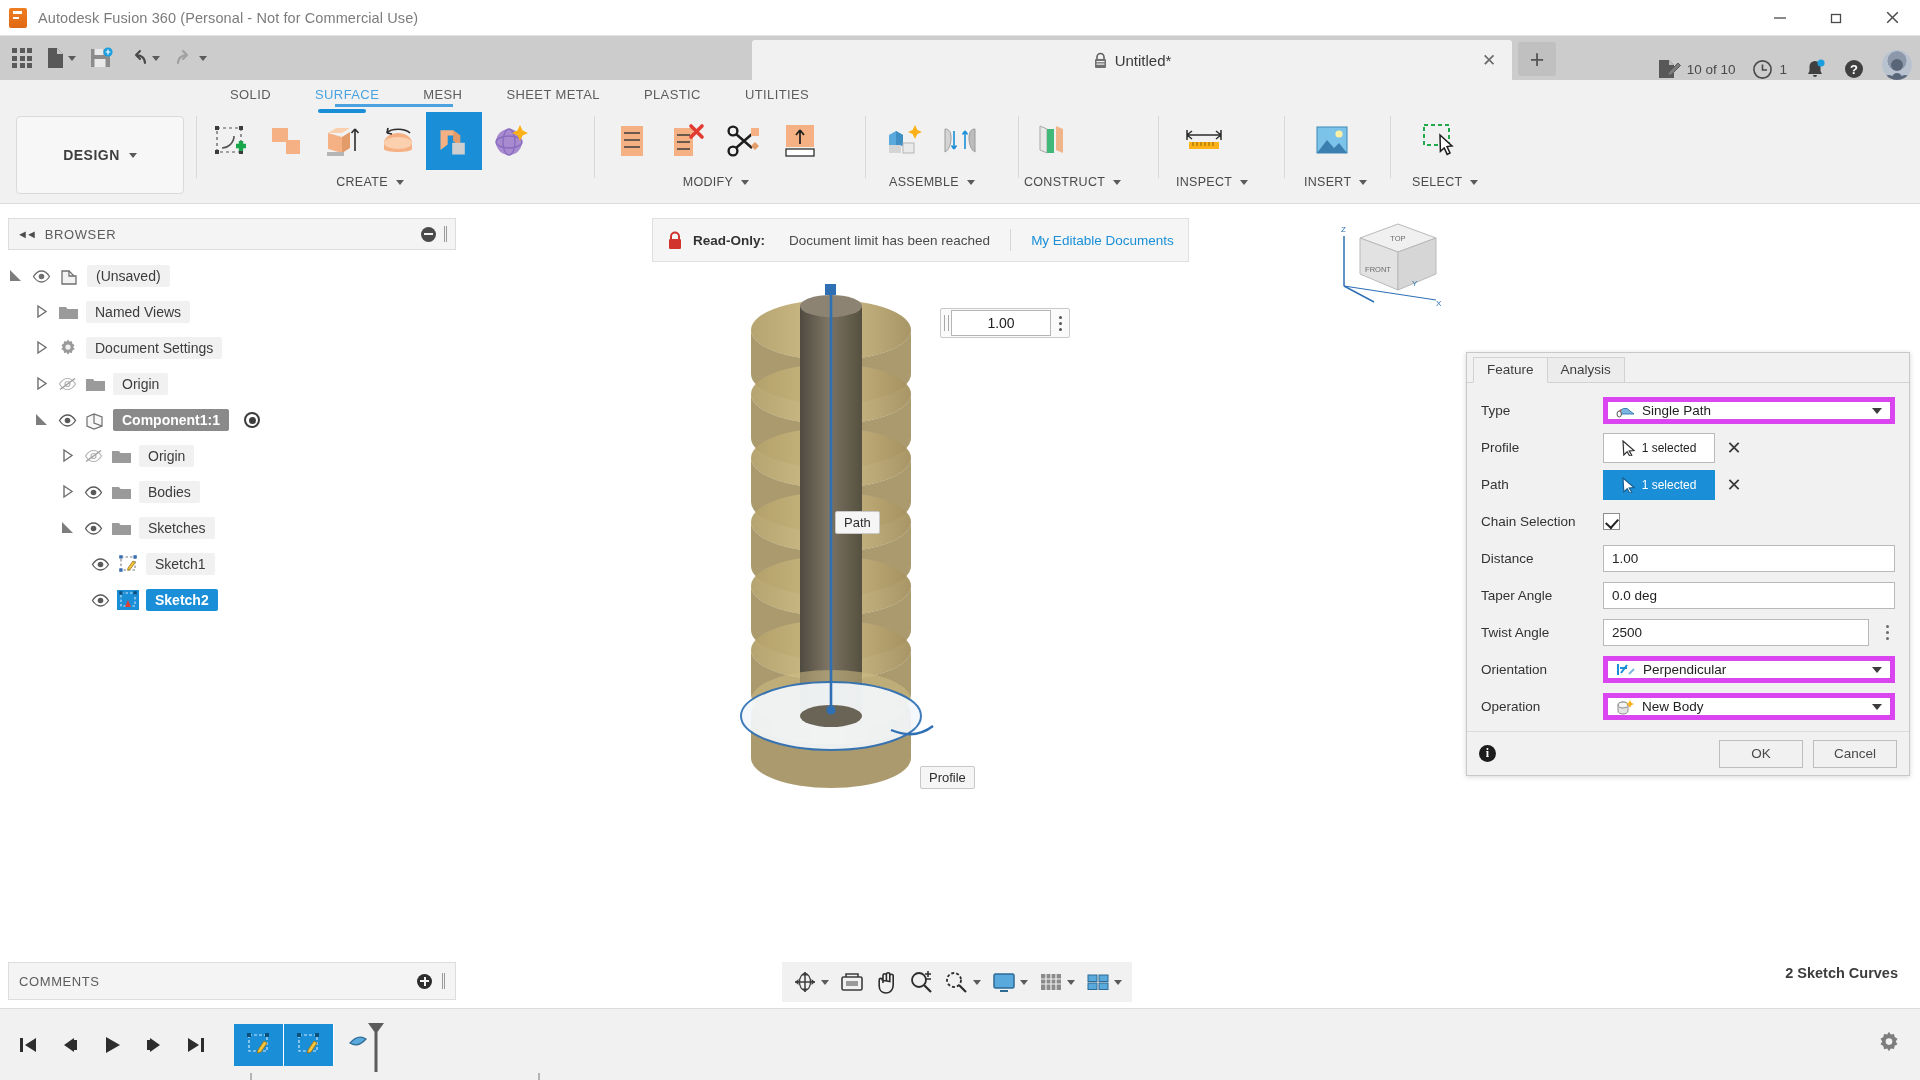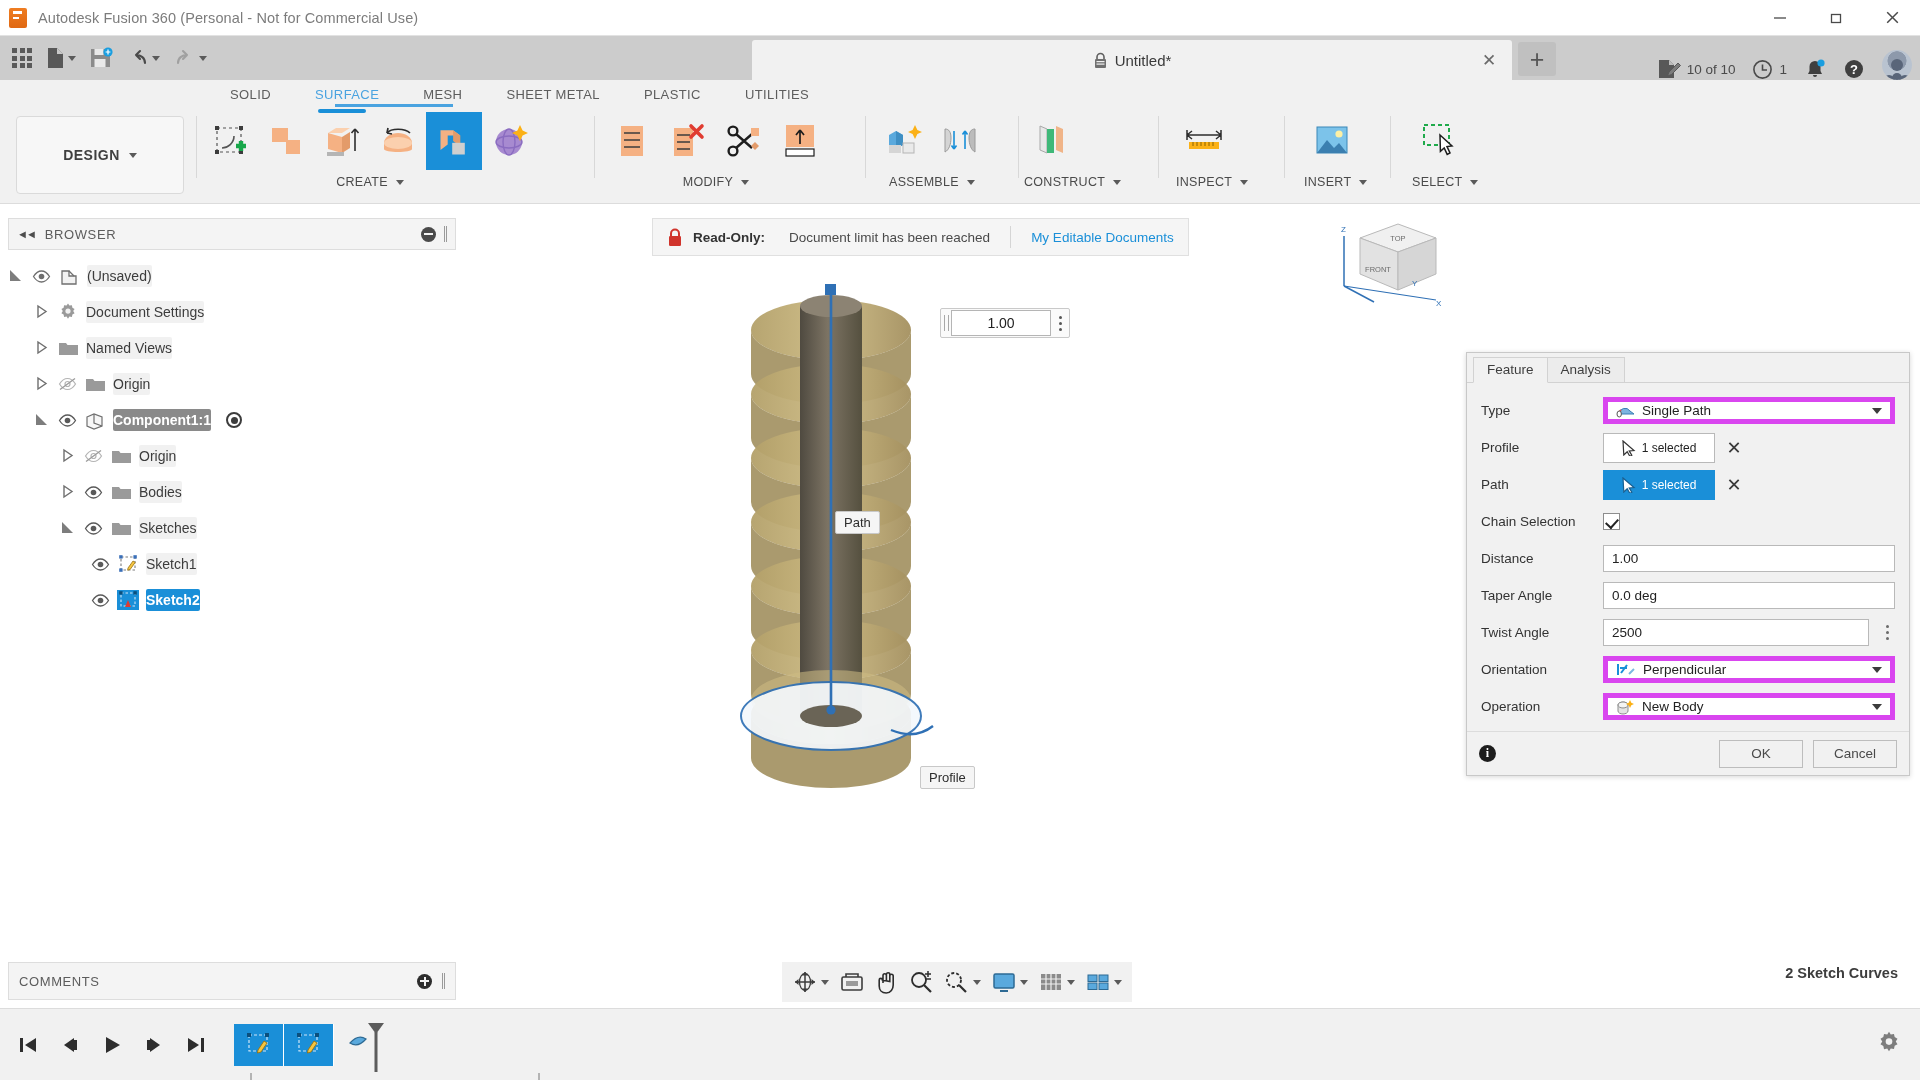--- a/index.html
+++ b/index.html
@@ -136,21 +136,21 @@
   }
   .circle-minus::after{ content:""; position:absolute; left:3px; top:6.5px; width:9px; height:2px; background:#f4f4f4;}
   .grip { width: 3px; height: 16px; border-left: 1px solid #9a9a9a; border-right: 1px solid #9a9a9a; }
 
   .tree { position: absolute; left: 8px; top: 258px; width: 448px; }
   .trow {
     display: flex; align-items: center; height: 36px; font-size: 14px; color: #3c3c3c; gap: 7px;
     position: relative;
   }
   .trow .tlabel {
-    background: #f1f1f1; padding: 3px 0; border-radius: 2px; line-height: 1.2;
+    background: #f1f1f1; padding: 3px 9px; border-radius: 2px; line-height: 1.2;
   }
   .trow.selected .tlabel { background: #8a8a8a; color: #fff; font-weight: bold; }
   .trow.blue .tlabel { background: #1a8fd8; color: #fff; font-weight: bold; }
   .tri {
     width: 16px; height: 16px; flex: none; position: relative;
   }
   .tri.closed::after{
     content:""; position:absolute; left:4px; top:2px;
     border-left: 9px solid transparent; border-top: 6px solid transparent; border-bottom: 6px solid transparent;
     width:0;height:0; box-sizing:border-box;
@@ -176,21 +176,21 @@
   }
   .comments-title { font-size: 13px; color: #5c5c5c; letter-spacing: .6px; }
   .circle-plus {
     width: 15px; height: 15px; border-radius: 50%; background: #2d2d2d; position: relative; margin-left:auto;
   }
   .circle-plus::after{ content:""; position:absolute; left:3px; top:6.5px; width:9px; height:2px; background:#f4f4f4;}
   .circle-plus::before{ content:""; position:absolute; left:6.5px; top:3px; width:2px; height:9px; background:#f4f4f4;}
 
   
   .banner {
-    position: absolute; left: 652px; top: 218px; height: 38px;
+    position: absolute; left: 652px; top: 218px; height: 44px;
     background: #f5f5f5; border: 1px solid #e0e0e0;
     display: flex; align-items: center; gap: 0; padding: 0 14px; font-size: 13.5px;
   }
   .lock-ico { width: 16px; height: 18px; margin-right: 10px; position: relative; flex:none;}
   .banner b { color: #333; font-weight: bold; margin-right: 24px; }
   .banner .msg { color: #4a4a4a; padding-right: 20px; }
   .banner .divider { width:1px; height:22px; background:#d5d5d5; }
   .banner a { color: #1a8fd8; text-decoration: none; padding-left: 20px; }
 
   
@@ -674,40 +674,40 @@
       <span class="tlabel">(Unsaved)</span>
     </div>
 
     <div class="trow indent-1">
       <span class="tri closed">
         <svg width="15" height="15" viewBox="0 0 15 15">
             <path d="M4 2l8 5.5L4 13z" fill="none" stroke="#6f6f6f" stroke-width="1.4"></path>
           </svg>
       </span>
       <span class="ficon">
-        <svg width="20" height="20" viewBox="0 0 20 20">
-            <path d="M10 1.5l1.4 2.1 2.5-.4.5 2.5 2.2 1.3-1.4 2.1 1.4 2.1-2.2 1.3-.5 2.5-2.5-.4L10 16.7 8.6 14.6l-2.5.4-.5-2.5-2.2-1.3L4.8 9.1 3.4 7l2.2-1.3.5-2.5 2.5.4z" fill="#9a9a9a"></path>
-            <circle cx="10" cy="9.1" r="2.6" fill="#f1f1f1"></circle>
-          </svg>
-      </span>
-      <span class="tlabel">Document Settings</span>
+        <svg width="21" height="17" viewBox="0 0 21 17">
+            <path d="M1 3h7l1.5 2H20v10H1z" fill="#9a9a9a"></path>
+          </svg>
+      </span>
+      <span class="tlabel">Named Views</span>
     </div>
 
     <div class="trow indent-1">
       <span class="tri closed">
         <svg width="15" height="15" viewBox="0 0 15 15">
             <path d="M4 2l8 5.5L4 13z" fill="none" stroke="#6f6f6f" stroke-width="1.4"></path>
           </svg>
       </span>
       <span class="ficon">
-        <svg width="21" height="17" viewBox="0 0 21 17">
-            <path d="M1 3h7l1.5 2H20v10H1z" fill="#9a9a9a"></path>
-          </svg>
-      </span>
-      <span class="tlabel">Named Views</span>
+        <svg width="20" height="20" viewBox="0 0 20 20">
+            <path d="M10 1.5l1.4 2.1 2.5-.4.5 2.5 2.2 1.3-1.4 2.1 1.4 2.1-2.2 1.3-.5 2.5-2.5-.4L10 16.7 8.6 14.6l-2.5.4-.5-2.5-2.2-1.3L4.8 9.1 3.4 7l2.2-1.3.5-2.5 2.5.4z" fill="#9a9a9a"></path>
+            <circle cx="10" cy="9.1" r="2.6" fill="#f1f1f1"></circle>
+          </svg>
+      </span>
+      <span class="tlabel">Document Settings</span>
     </div>
 
     <div class="trow indent-1">
       <span class="tri closed">
         <svg width="15" height="15" viewBox="0 0 15 15">
             <path d="M4 2l8 5.5L4 13z" fill="none" stroke="#6f6f6f" stroke-width="1.4"></path>
           </svg>
       </span>
       <span class="eye">
         <svg width="19" height="14" viewBox="0 0 19 14">

